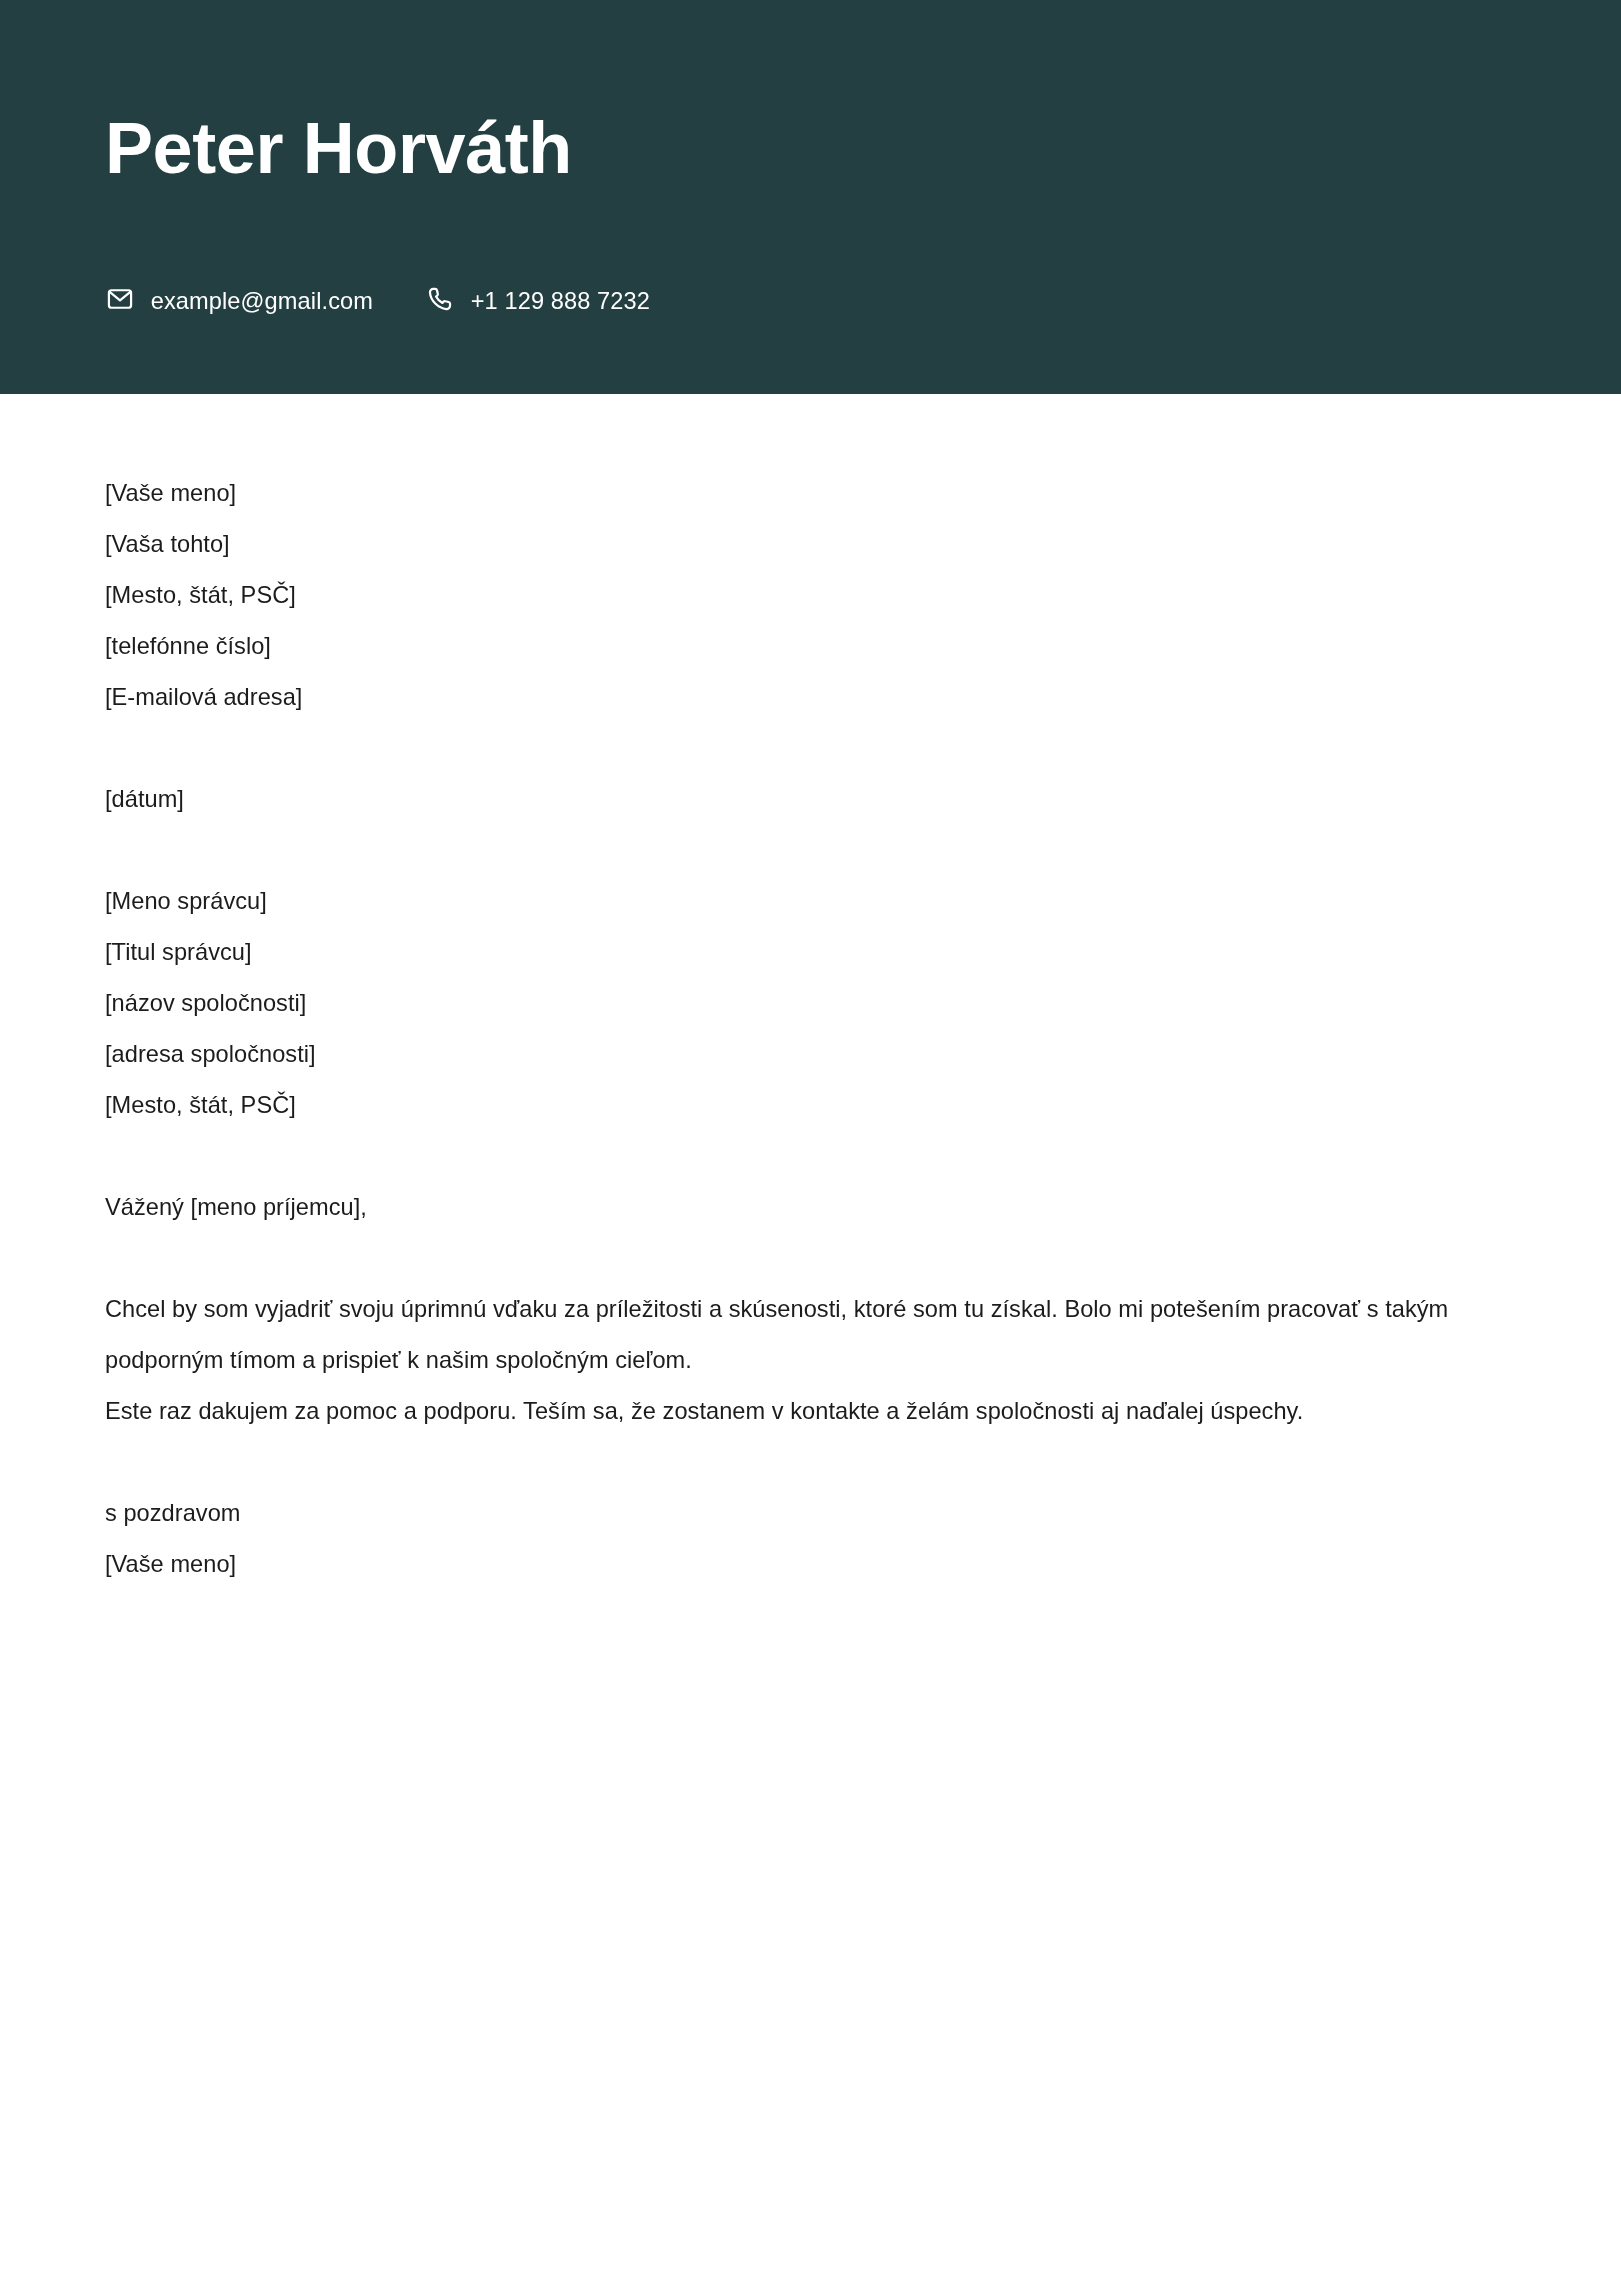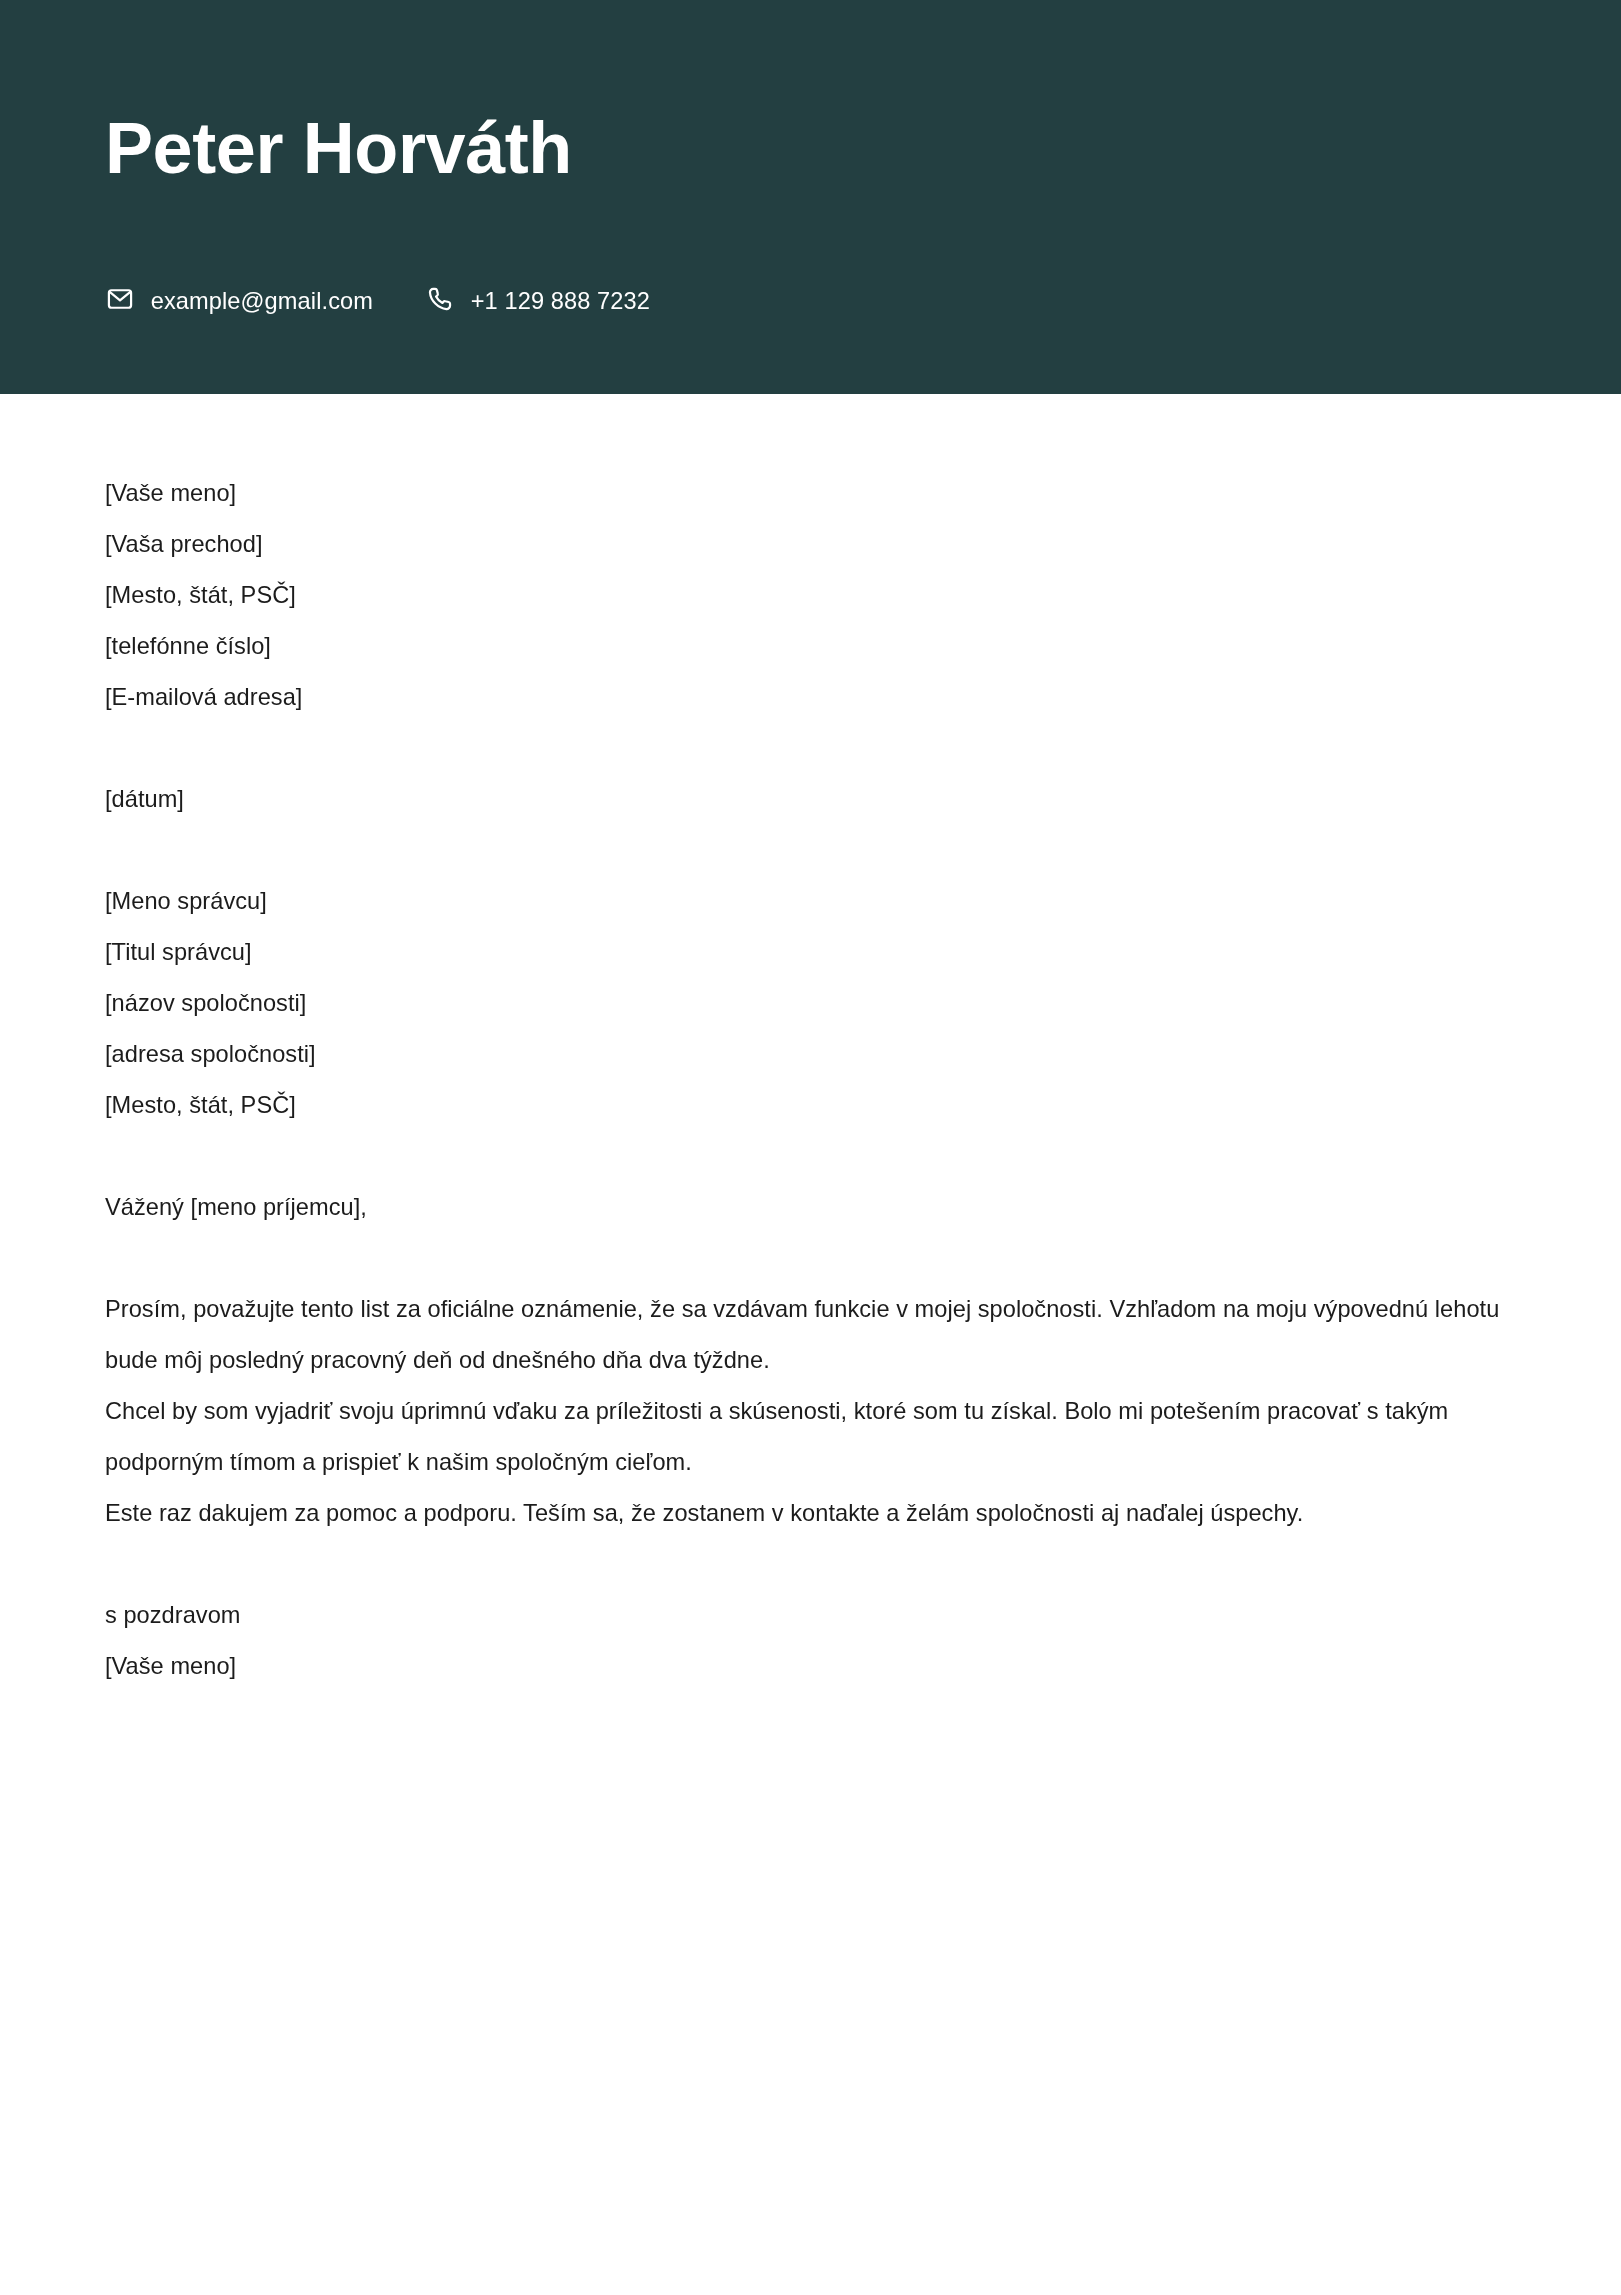--- a/index.html
+++ b/index.html
@@ -155,21 +155,21 @@
         <span class="contact-text">+1 129 888 7232</span>
       </div>
 
     </div>
   </div>
 
   <div class="letter">
 
     <div class="block">
       <div class="line">[Vaše meno]</div>
-      <div class="line">[Vaša prechod]</div>
+      <div class="line">[Vaša tohto]</div>
       <div class="line">[Mesto, štát, PSČ]</div>
       <div class="line">[telefónne číslo]</div>
       <div class="line">[E-mailová adresa]</div>
     </div>
 
     <div class="gap-small"></div>
 
     <div class="block">
       <div class="line">[dátum]</div>
     </div>
@@ -186,21 +186,20 @@
 
     <div class="gap-small"></div>
 
     <div class="block">
       <div class="line">Vážený [meno príjemcu],</div>
     </div>
 
     <div class="gap-small"></div>
 
     <div class="body-group">
-      <p class="para">Prosím, považujte tento list za oficiálne oznámenie, že sa vzdávam funkcie v mojej spoločnosti. Vzhľadom na moju výpovednú lehotu bude môj posledný pracovný deň od dnešného dňa dva týždne.</p>
       <p class="para">Chcel by som vyjadriť svoju úprimnú vďaku za príležitosti a skúsenosti, ktoré som tu získal. Bolo mi potešením pracovať s takým podporným tímom a prispieť k našim spoločným cieľom.</p>
       <p class="para">Este raz dakujem za pomoc a podporu. Teším sa, že zostanem v kontakte a želám spoločnosti aj naďalej úspechy.</p>
     </div>
 
     <div class="gap-small"></div>
 
     <div class="block">
       <div class="line">s pozdravom</div>
       <div class="line">[Vaše meno]</div>
     </div>

